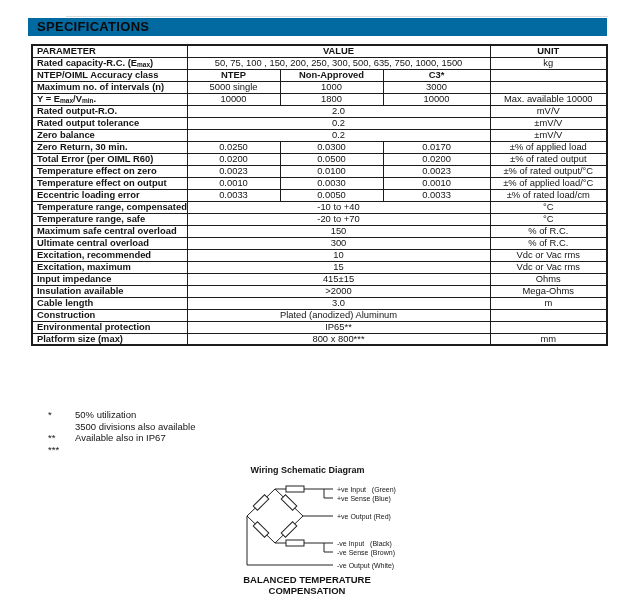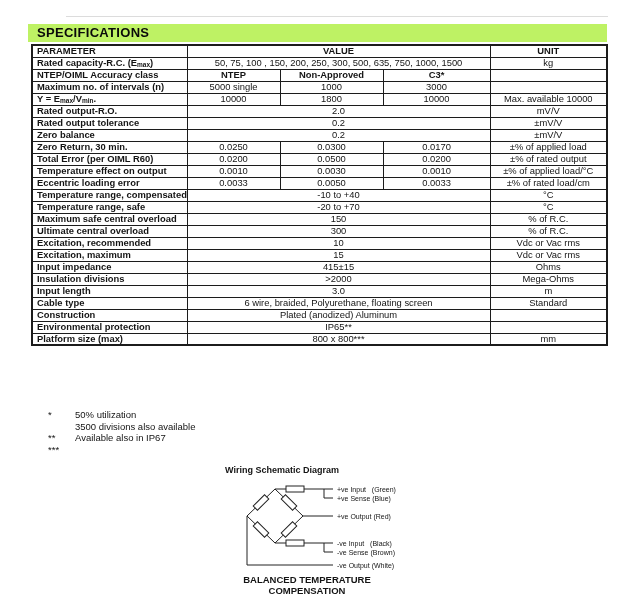--- a/index.html
+++ b/index.html
@@ -9,22 +9,22 @@
     width: 633px; height: 599px;
     background: #ffffff;
     font-family: "Liberation Sans", "DejaVu Sans", sans-serif;
     color: #141414;
     position: relative;
     overflow: hidden;
   }
   .scan-edge { position: absolute; left: 66px; top: 16px; width: 542px; height: 1px; background: #dcdcdc; }
 
   .heading-bar {
-    position: absolute; left: 28px; top: 24px; width: 579px; height: 18px;
-    background: #bef264;
+    position: absolute; left: 28px; top: 18px; width: 579px; height: 18px;
+    background: #0369a1;
   }
   .heading-text {
     font-weight: bold; font-size: 13px; line-height: 18px;
     padding-left: 9px; letter-spacing: 0.3px; color: #0a0a0a;
   }
 
   .spec-table {
     position: absolute; left: 31px; top: 44px; width: 575px;
     border-collapse: collapse; table-layout: fixed;
     border: 2px solid #1c1c1c;
@@ -41,21 +41,21 @@
   .spec-table .param { text-align: left; padding-left: 4px; font-weight: bold; }
   .spec-table .bold { font-weight: bold; margin-left: 10px; }
   .sub { font-size: 6.5px; position: relative; top: 1.5px; }
 
   .footnotes { position: absolute; left: 48px; top: 409px; font-size: 9.5px; line-height: 11.6px; }
   .fn { display: flex; }
   .fn-sym { width: 27px; flex: none; }
 
   .diagram-title {
     position: absolute; left: 225px; top: 465px; width: 165px;
-    text-align: left; font-weight: bold; font-size: 9px;
+    text-align: center; font-weight: bold; font-size: 9px;
   }
   .bridge-svg { position: absolute; left: 240px; top: 477px; }
   .bridge-svg text { font-size: 7px; fill: #161616; font-family: "Liberation Sans", "DejaVu Sans", sans-serif; }
   .wire { stroke: #222; stroke-width: 1; fill: none; }
   .res  { fill: #ffffff; stroke: #222; stroke-width: 1; }
   .diagram-caption {
     position: absolute; left: 222px; top: 574px; width: 170px;
     text-align: center; font-weight: bold; font-size: 9.5px; line-height: 11px;
   }
 </style>
@@ -133,20 +133,27 @@
       <td>±% of applied load</td>
     </tr>
     <tr>
       <td class="param">Total Error (per OIML R60)</td>
       <td>0.0200</td>
       <td>0.0500</td>
       <td>0.0200</td>
       <td>±% of rated output</td>
     </tr>
     <tr>
+      <td class="param">Temperature effect on zero</td>
+      <td>0.0023</td>
+      <td>0.0100</td>
+      <td>0.0023</td>
+      <td>±% of rated output/°C</td>
+    </tr>
+    <tr>
       <td class="param">Temperature effect on output</td>
       <td>0.0010</td>
       <td>0.0030</td>
       <td>0.0010</td>
       <td>±% of applied load/°C</td>
     </tr>
     <tr>
       <td class="param">Eccentric loading error</td>
       <td>0.0033</td>
       <td>0.0050</td>
@@ -182,33 +189,28 @@
       <td class="param">Excitation, maximum</td>
       <td colspan="3">15</td>
       <td>Vdc or Vac rms</td>
     </tr>
     <tr>
       <td class="param">Input impedance</td>
       <td colspan="3">415±15</td>
       <td>Ohms</td>
     </tr>
     <tr>
-      <td class="param">Insulation divisions</td>
+      <td class="param">Insulation available</td>
       <td colspan="3">&gt;2000</td>
       <td>Mega-Ohms</td>
     </tr>
     <tr>
-      <td class="param">Input length</td>
+      <td class="param">Cable length</td>
       <td colspan="3">3.0</td>
       <td>m</td>
-    </tr>
-    <tr>
-      <td class="param">Cable type</td>
-      <td colspan="3">6 wire, braided, Polyurethane, floating screen</td>
-      <td>Standard</td>
     </tr>
     <tr>
       <td class="param">Construction</td>
       <td colspan="3">Plated (anodized) Aluminum</td>
       <td></td>
     </tr>
     <tr>
       <td class="param">Environmental protection</td>
       <td colspan="3">IP65**</td>
       <td></td>

